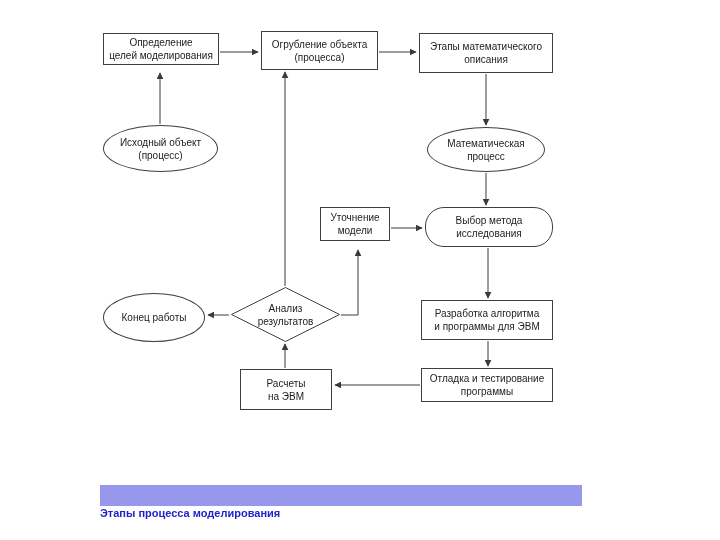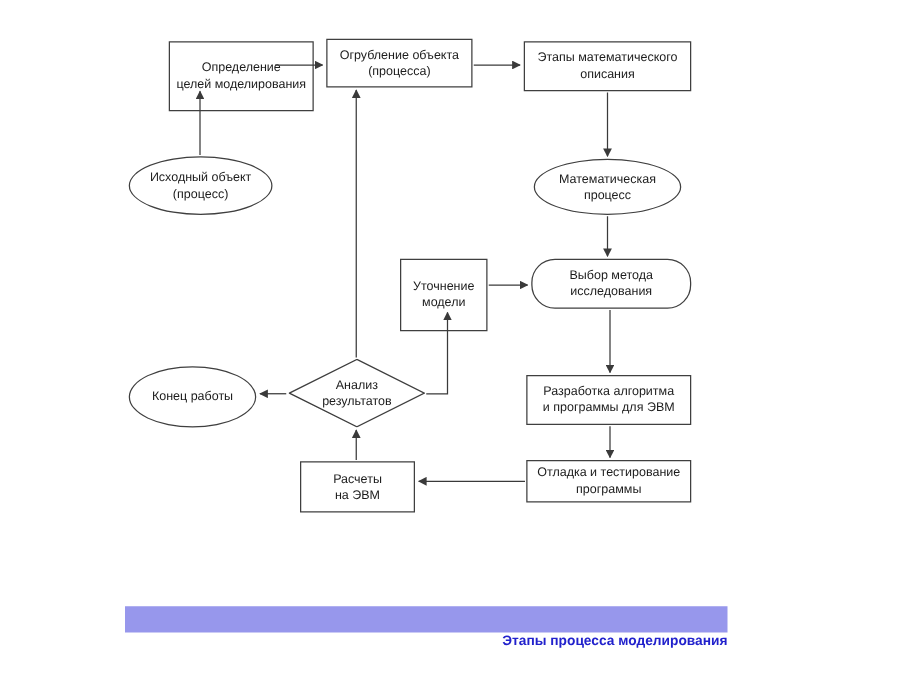--- a/index.html
+++ b/index.html
@@ -15,30 +15,30 @@
   }
   .ellipse{border-radius:50%;}
   .diamond{border:none;background:transparent;}
   .diamond .shape{position:absolute;left:0;top:0;}
   .diamond .label{position:relative;z-index:1;}
   .ln{display:block;white-space:nowrap;}
   .arrows{position:absolute;left:0;top:0;z-index:5;pointer-events:none;}
   .arrows line,.arrows polyline{stroke:#3a3a3a;stroke-width:1;fill:none;}
   .footer-bar{position:absolute;left:100px;top:485px;width:482px;height:21px;background:#9797ec;z-index:1;}
   .caption{
-    position:absolute;left:100px;top:507px;width:482px;text-align:right;
+    position:absolute;left:100px;top:507px;width:482px;text-align:left;
     font-size:11px;font-weight:bold;color:#2121cc;z-index:2;
   }
 </style>
 </head>
 <body>
 
 <div class="stage">
 
-  <div class="node" style="left:103px;top:33px;width:116px;height:56px;margin-left:32px;">
+  <div class="node" style="left:103px;top:33px;width:116px;height:32px;">
     <div class="label">
       <span class="ln">Определение</span>
       <span class="ln">целей моделирования</span>
     </div>
   </div>
 
   <div class="node" style="left:261px;top:31px;width:117px;height:39px;">
     <div class="label">
       <span class="ln">Огрубление объекта</span>
       <span class="ln">(процесса)</span>
@@ -59,21 +59,21 @@
     </div>
   </div>
 
   <div class="node ellipse" style="left:427px;top:127px;width:118px;height:45px;">
     <div class="label">
       <span class="ln">Математическая</span>
       <span class="ln">процесс</span>
     </div>
   </div>
 
-  <div class="node" style="left:320px;top:207px;width:70px;height:58px;">
+  <div class="node" style="left:320px;top:207px;width:70px;height:34px;">
     <div class="label">
       <span class="ln">Уточнение</span>
       <span class="ln">модели</span>
     </div>
   </div>
 
   <div class="node" style="left:425px;top:207px;width:128px;height:40px;border-radius:19px;">
     <div class="label">
       <span class="ln">Выбор метода</span>
       <span class="ln">исследования</span>

